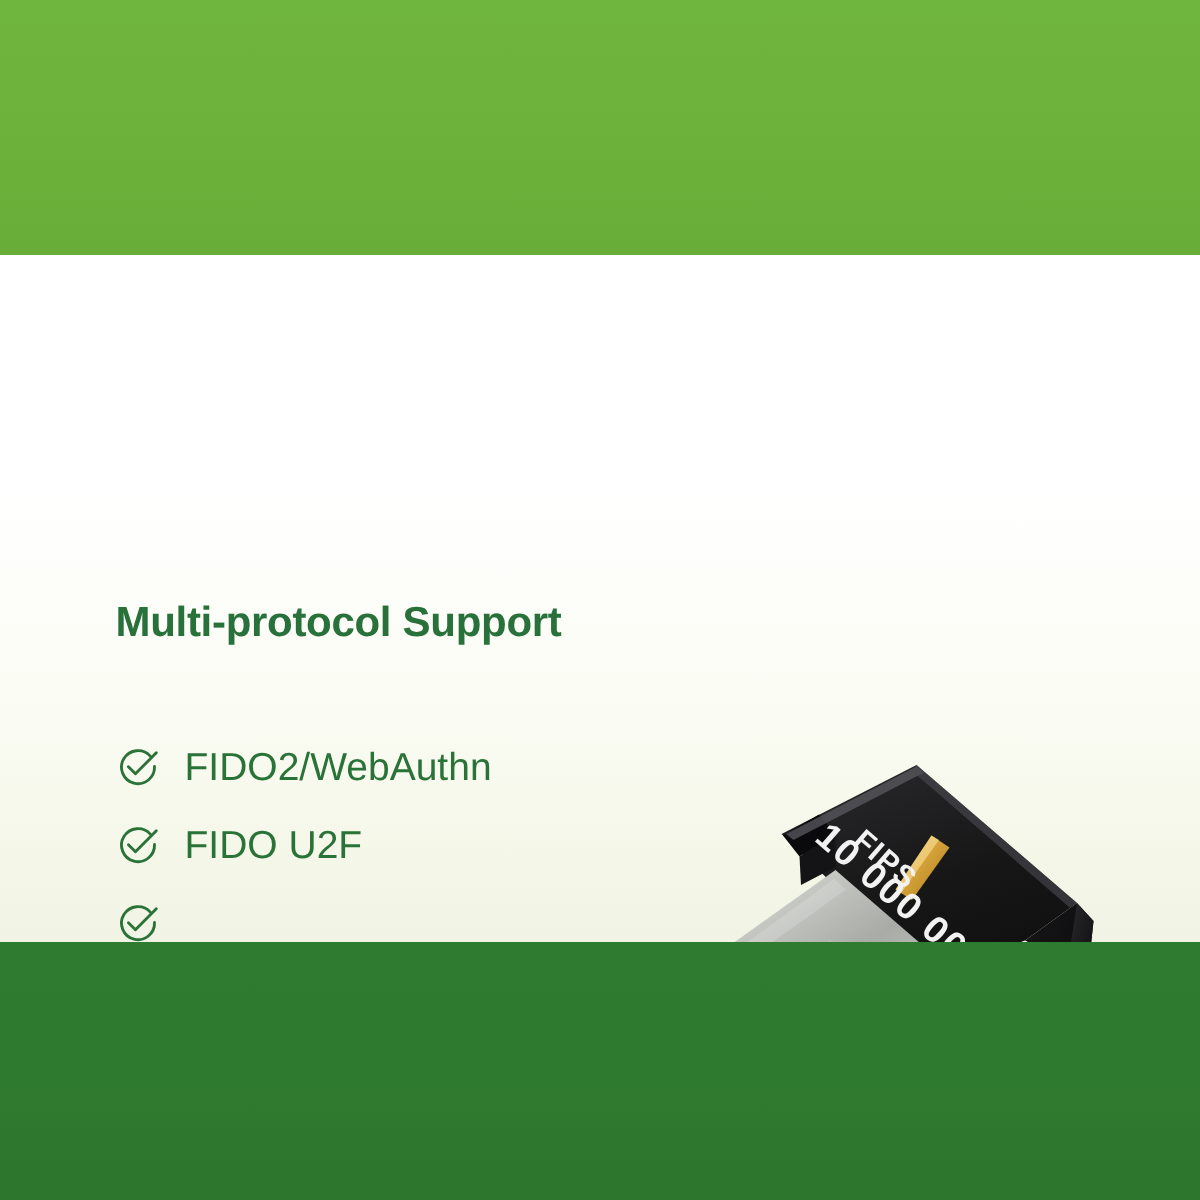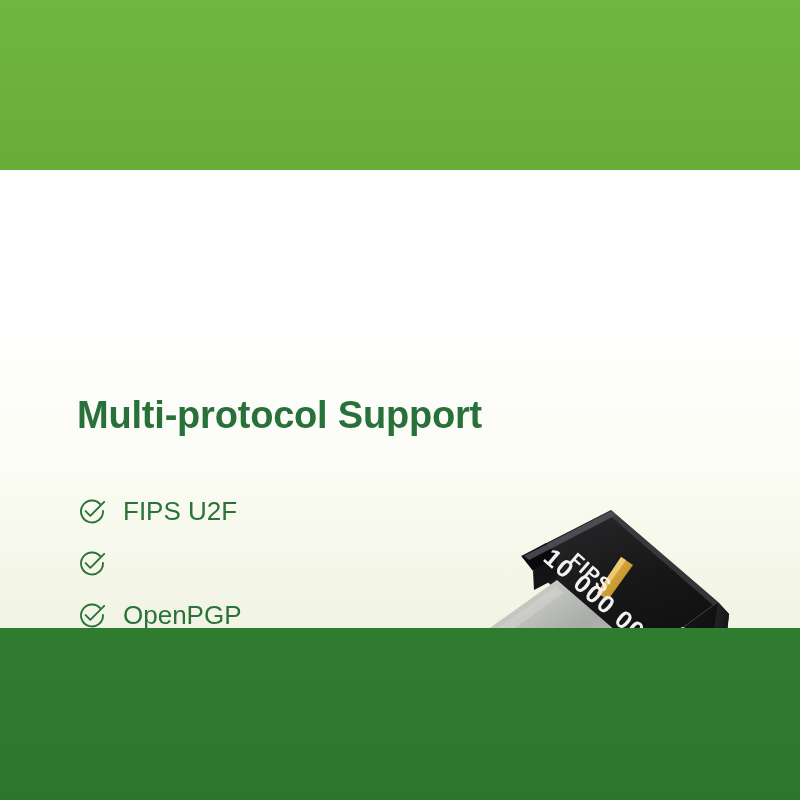--- a/index.html
+++ b/index.html
@@ -56,21 +56,21 @@
   
   .content {
     position: absolute;
     left: 77px;
     top: 222px;
     width: 420px;
   }
 
   .page-title {
     margin: 0;
-    font-size: 38px;
+    font-size: 28px;
     line-height: 46px;
     font-weight: bold;
     color: #29713a;
     letter-spacing: -0.2px;
     white-space: nowrap;
   }
 
   .feature-list {
     list-style: none;
     margin: 0;
@@ -130,29 +130,38 @@
   <div class="band-top"></div>
 
   <div class="stage">
 
     <div class="content">
 
       <h1 class="page-title">Multi-protocol Support</h1>
 
       <ul class="feature-list">
 
-
-        <li class="feature-item">
-          <span class="check-icon">
-            <svg viewBox="0 0 30 30" width="30" height="30" aria-hidden="true">
-              <path d="M23.2 8.1 A11 11 0 1 0 26 15" fill="none" stroke="#2a7338" stroke-width="1.9" stroke-linecap="round"></path>
-              <path d="M8.6 15.1 L13.3 19.8 L27.2 5.9" fill="none" stroke="#2a7338" stroke-width="1.9" stroke-linecap="round" stroke-linejoin="round"></path>
-            </svg>
-          </span>
-          <span class="feature-label">FIPS U2F</span>
+        <li class="feature-item">
+          <span class="check-icon">
+            <svg viewBox="0 0 30 30" width="30" height="30" aria-hidden="true">
+              <path d="M23.2 8.1 A11 11 0 1 0 26 15" fill="none" stroke="#2a7338" stroke-width="1.9" stroke-linecap="round"></path>
+              <path d="M8.6 15.1 L13.3 19.8 L27.2 5.9" fill="none" stroke="#2a7338" stroke-width="1.9" stroke-linecap="round" stroke-linejoin="round"></path>
+            </svg>
+          </span>
+          <span class="feature-label">FIDO2/WebAuthn</span>
+        </li>
+
+        <li class="feature-item">
+          <span class="check-icon">
+            <svg viewBox="0 0 30 30" width="30" height="30" aria-hidden="true">
+              <path d="M23.2 8.1 A11 11 0 1 0 26 15" fill="none" stroke="#2a7338" stroke-width="1.9" stroke-linecap="round"></path>
+              <path d="M8.6 15.1 L13.3 19.8 L27.2 5.9" fill="none" stroke="#2a7338" stroke-width="1.9" stroke-linecap="round" stroke-linejoin="round"></path>
+            </svg>
+          </span>
+          <span class="feature-label">FIDO U2F</span>
         </li>
 
         <li class="feature-item">
           <span class="check-icon">
             <svg viewBox="0 0 30 30" width="30" height="30" aria-hidden="true">
               <path d="M23.2 8.1 A11 11 0 1 0 26 15" fill="none" stroke="#2a7338" stroke-width="1.9" stroke-linecap="round"></path>
               <path d="M8.6 15.1 L13.3 19.8 L27.2 5.9" fill="none" stroke="#2a7338" stroke-width="1.9" stroke-linecap="round" stroke-linejoin="round"></path>
             </svg>
           </span>
         </li>

